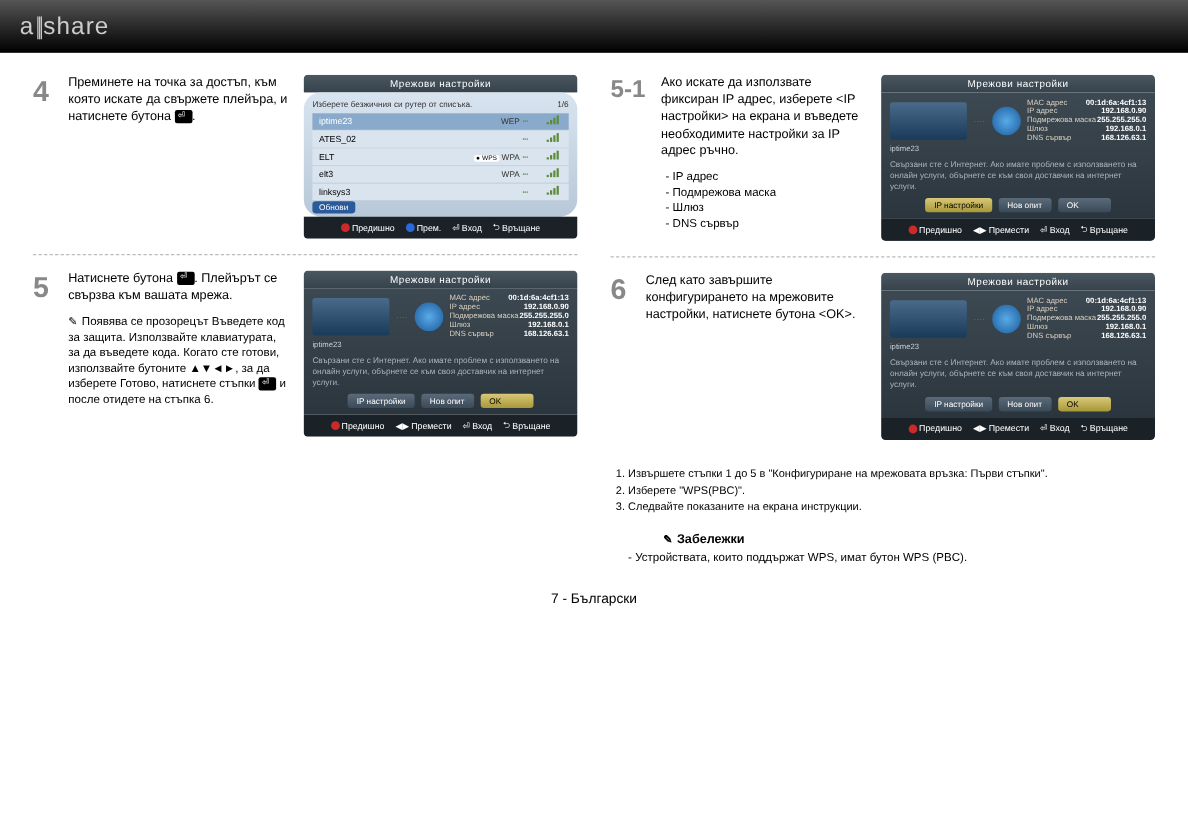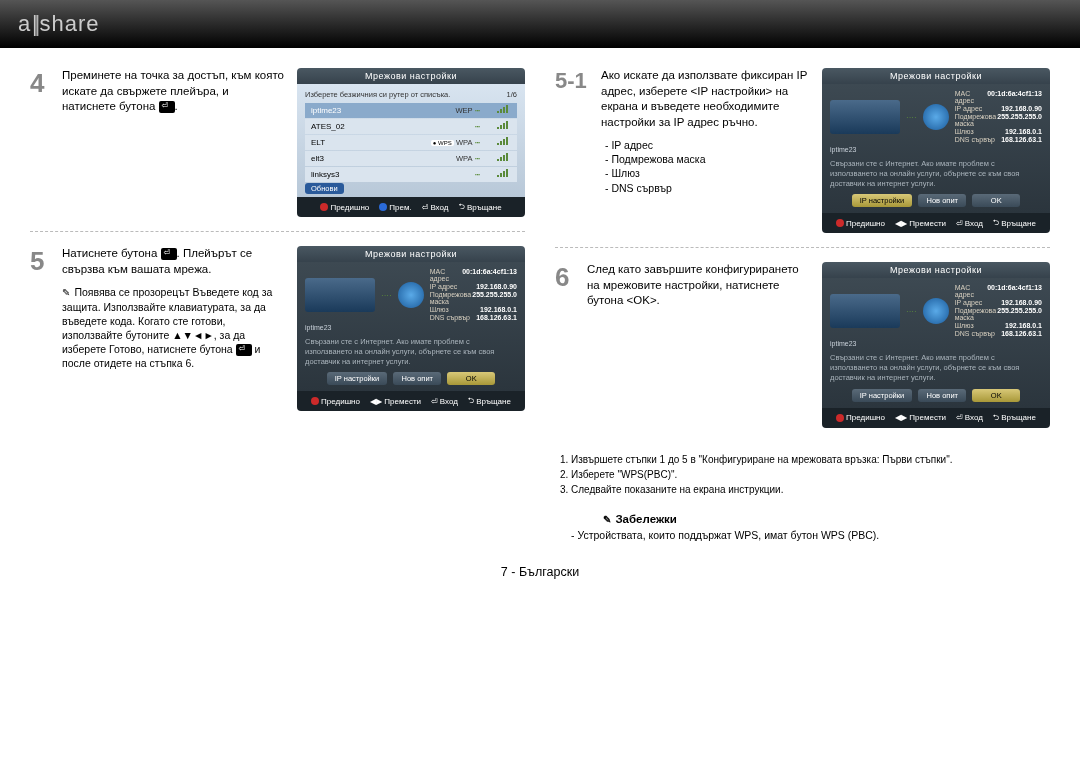--- a/index.html
+++ b/index.html
@@ -11,23 +11,23 @@
   .col { flex: 1; display: flex; flex-direction: column; }
   .step { display: flex; gap: 12px; position: relative; }
   .stepnum { font-size: 26px; font-weight: bold; color: #888; width: 20px; flex-shrink: 0; }
   .stepnum2 { font-size: 22px; font-weight: bold; color: #888; width: 34px; flex-shrink: 0; }
   .steptext { flex: 1; font-size: 11.5px; line-height: 1.35; }
   .steptext .btnicon { display: inline-block; width: 16px; height: 12px; background: #000; border-radius: 2px; vertical-align: middle; position: relative; }
   .steptext .btnicon::after { content: "⏎"; color: #fff; font-size: 8px; position: absolute; top: 0; left: 3px; }
   .sub { font-size: 10.5px; line-height: 1.35; margin-top: 8px; }
   .sub ul { list-style: none; margin-left: 4px; }
   .sub ul li::before { content: "- "; }
-  .screenshot { width: 228px; flex-shrink: 0; border-radius: 4px; overflow: hidden; }
+  .screenshot { width: 249px; flex-shrink: 0; border-radius: 4px; overflow: hidden; }
   .sshead { background: linear-gradient(#4a5862, #36424c); color: #fff; font-size: 9px; text-align: center; padding: 3px 0; letter-spacing: .5px; }
-  .ssbody { background: linear-gradient(#d8e4f0, #b8c8d8); padding: 6px 8px 4px 8px; font-size: 8px; }
+  .ssbody { background: linear-gradient(#d8e4f0, #b8c8d8); padding: 6px 8px 4px 8px; font-size: 8px; border-radius: 16px; }
   .ssmain { background: linear-gradient(#3d4952, #2b353d); color: #c8d0d8; font-size: 8px; padding: 6px 8px; }
   .ssfoot { background: #1a2228; color: #fff; font-size: 8px; padding: 3px 6px; display: flex; gap: 10px; justify-content: center; align-items: center; }
   .ssfoot span { display: flex; align-items: center; gap: 2px; }
   .dot { display: inline-block; width: 8px; height: 8px; border-radius: 50%; }
   .dr { background: #cc2a2a; } .db { background: #2a6ad8; }
   .router-list .row { display: flex; justify-content: space-between; background: #dae4ee; margin-bottom: 1px; padding: 2px 6px; align-items: center; }
   .router-list .row.sel { background: #8aaacb; color: #fff; }
   .siglabel { font-size: 7.5px; color: #333; }
   .sig { display: inline-block; position: relative; width: 14px; height: 8px; }
   .sig i { position: absolute; bottom: 0; width: 2px; background: #5a8a3a; }
@@ -36,21 +36,21 @@
   .refresh { background: #2a5a9a; color: #fff; font-size: 7.5px; padding: 1px 6px; border-radius: 3px; }
   .devrow { display: flex; align-items: center; gap: 6px; }
   .devimg { width: 70px; height: 34px; background: linear-gradient(#4a6a8a, #1a3a5a); border-radius: 3px; }
   .globe { width: 26px; height: 26px; background: radial-gradient(#5aaae8, #1a5a9a); border-radius: 50%; }
   .kvtable { flex: 1; font-size: 7px; color: #fff; }
   .kvtable div { display: flex; justify-content: space-between; margin-bottom: 1px; }
   .kvtable .k { color: #d8d0c0; }
   .kvtable .v { font-weight: bold; }
   .ssnote { font-size: 7.5px; color: #aab4bc; margin: 6px 0; line-height: 1.3; }
   .btnrow { display: flex; gap: 6px; justify-content: center; margin-top: 4px; }
-  .btnrow .b { background: linear-gradient(#5a6a78, #3a4a58); color: #fff; font-size: 7.5px; padding: 2px 8px; border-radius: 3px; min-width: 48px; text-align: center; }
+  .btnrow .b { background: linear-gradient(#5a6a78, #3a4a58); color: #fff; font-size: 7.5px; padding: 2px 8px; border-radius: 3px; min-width: 48px; }
   .btnrow .b.ok { background: linear-gradient(#d8c878, #a89838); color: #000; }
   hr.sep { border: none; border-top: 1px dashed #bbb; margin: 14px 0; }
   .wps-block { margin-top: 24px; font-size: 11px; }
   .wps-title { font-weight: bold; margin-bottom: 6px; font-size: 11.5px; }
   .wps-list { margin-left: 16px; font-size: 10px; line-height: 1.5; }
   .notes-block { margin-top: 16px; font-size: 11px; }
   .notes-title { font-weight: bold; margin-bottom: 4px; font-size: 11.5px; margin-left: 48px; }
   .notes-list { margin-left: 16px; font-size: 10.5px; }
   .footer { text-align: center; margin-top: 24px; font-size: 12.5px; }
   .check { display: inline-block; margin-right: 4px; }
@@ -126,21 +126,21 @@
     </div>
 
     <hr class="sep">
 
     <div class="step">
       <div class="stepnum">5</div>
       <div class="steptext">
         <span>Натиснете бутона</span>
         <span class="btnicon"></span><span>. Плейърът се свързва към вашата мрежа.</span>
         <div class="sub">
-          <span class="pencil">✎</span><span>Появява се прозорецът Въведете код за защита. Използвайте клавиатурата, за да въведете кода. Когато сте готови, използвайте бутоните ▲▼◄►, за да изберете Готово, натиснете бутона</span>
+          <span class="pencil">✎</span><span>Появява се прозорецът Въведете код за защита. Използвайте клавиатурата, за да въведете кода. Когато сте готови, използвайте бутоните ▲▼◄►, за да изберете Готово, натиснете стъпки</span>
           <span class="btnicon"></span><span> и после отидете на стъпка 6.</span>
         </div>
       </div>
       <div class="screenshot">
         <div class="sshead">Мрежови настройки</div>
         <div class="ssmain">
           <div class="devrow">
             <div class="devimg"></div>
             <span style="color:#5a8a3a;">····</span>
             <div class="globe"></div>

